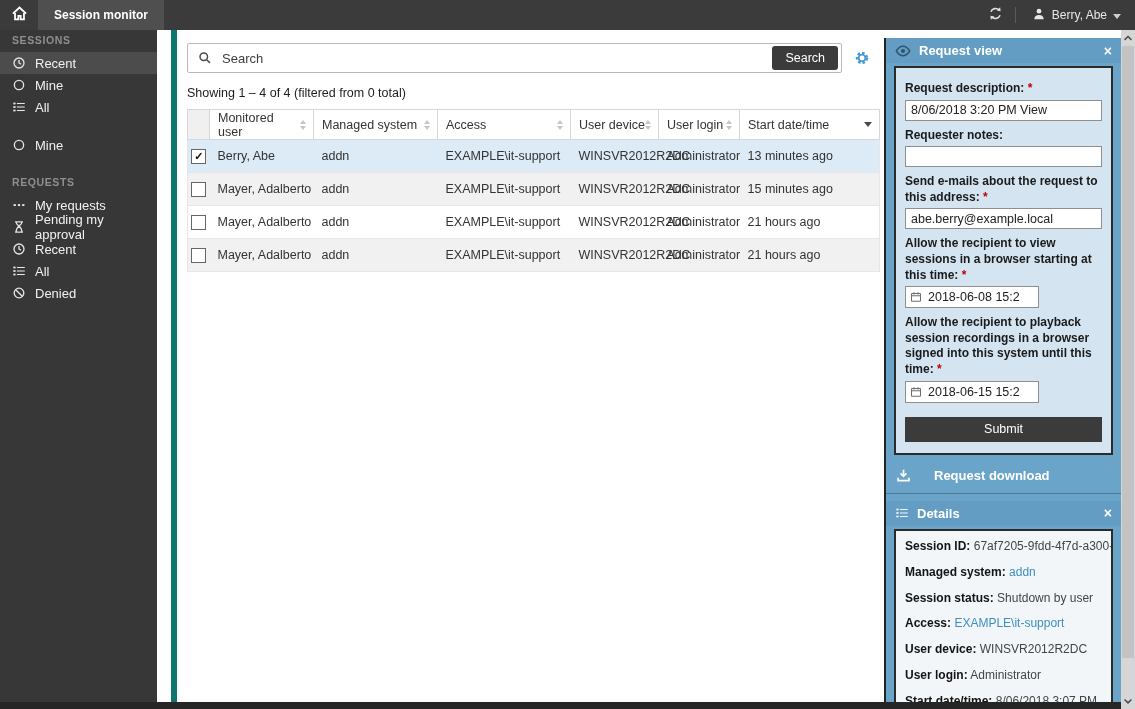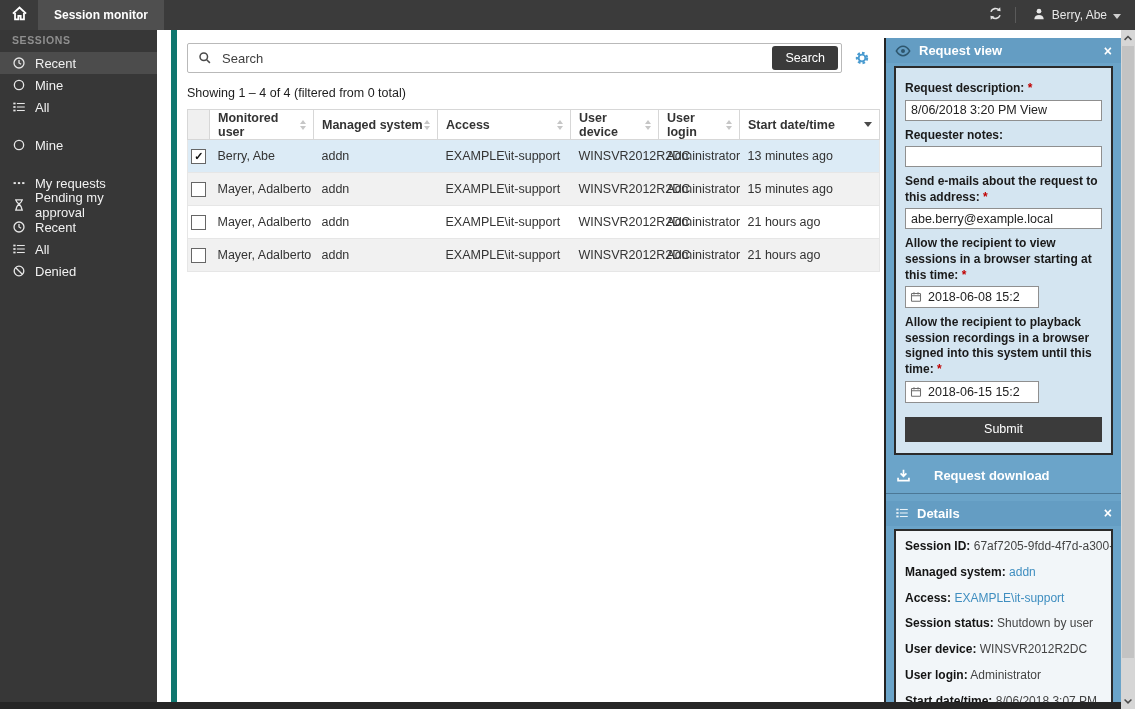--- a/index.html
+++ b/index.html
@@ -40,21 +40,21 @@
   .search-box .mag{color:#4a4a4a;display:flex;margin-right:8px;}
   .search-input{flex:1;border:none;outline:none;font-size:13px;color:#222;font-family:"Liberation Sans",sans-serif;}
   .search-input::placeholder{color:#3f3f3f;opacity:1;}
   .search-btn{background:#3b3b3b;color:#fff;border:none;border-radius:3px;font-size:12.5px;
     padding:5px 13px;cursor:pointer;font-family:"Liberation Sans",sans-serif;}
   .gear-btn{color:#4a9bd0;display:flex;cursor:pointer;flex:none;}
   .summary{font-size:12.5px;color:#1d1d1d;margin:13px 0 9px;}
   
   table.sessions{border-collapse:collapse;width:692px;font-size:12.5px;color:#333;table-layout:fixed;}
   table.sessions th,table.sessions td{padding:0 0 0 8px;box-sizing:border-box;}
-  table.sessions thead th{height:30px;font-weight:700;text-align:left;color:#333;
+  table.sessions thead th{height:30px;font-weight:400;text-align:left;color:#333;
     border:1px solid #d7d7d7;cursor:pointer;}
   table.sessions thead th.cb-col{background:#f0f0f0;}
   .th-inner{display:flex;align-items:center;justify-content:space-between;padding-right:7px;}
   .sort{display:inline-flex;flex-direction:column;gap:2px;align-items:center;}
   .tri-up{width:0;height:0;border-left:3.5px solid transparent;border-right:3.5px solid transparent;border-bottom:4px solid #c6c6c6;}
   .tri-down{width:0;height:0;border-left:3.5px solid transparent;border-right:3.5px solid transparent;border-top:4px solid #c6c6c6;}
   .tri-down.dark{border-top:5px solid #4a4a4a;border-left:4px solid transparent;border-right:4px solid transparent;}
   table.sessions tbody td{height:33px;border-top:1px solid #e6e6e6;}
   table.sessions tbody tr:last-child td{border-bottom:1px solid #e6e6e6;}
   table.sessions tbody td:first-child{border-left:1px solid #e6e6e6;padding-left:0;}
@@ -185,20 +185,21 @@
         <span class="ico">
           <svg width="14" height="14" viewBox="0 0 16 16" fill="none" stroke="currentColor" stroke-width="1.5">
               <circle cx="8" cy="8" r="5.3"></circle>
             </svg>
         </span>
         <span>Mine</span>
       </div>
     </div>
 
     <div class="nav-section">
+      <div class="nav-section-label">REQUESTS</div>
       <div class="nav-item">
         <span class="ico">
           <svg width="14" height="14" viewBox="0 0 16 16" fill="currentColor">
               <rect x="1.8" y="7" width="2.6" height="2.2"></rect>
               <rect x="6.7" y="7" width="2.6" height="2.2"></rect>
               <rect x="11.6" y="7" width="2.6" height="2.2"></rect>
             </svg>
         </span>
         <span>My requests</span>
       </div>
@@ -471,24 +472,24 @@
     </div>
 
     <div class="details-box">
       <div class="entry">
         <span class="dlabel">Session ID:</span> <span class="dvalue">67af7205-9fdd-4f7d-a300-00 ...</span>
       </div>
       <div class="entry">
         <span class="dlabel">Managed system:</span> <span class="dvalue link">addn</span>
       </div>
       <div class="entry">
+        <span class="dlabel">Session status:</span> <span class="dvalue">Shutdown by user</span>
+      </div>
+      <div class="entry">
         <span class="dlabel">Access:</span> <span class="dvalue link">EXAMPLE\it-support</span>
-      </div>
-      <div class="entry">
-        <span class="dlabel">Session status:</span> <span class="dvalue">Shutdown by user</span>
       </div>
       <div class="entry">
         <span class="dlabel">User device:</span> <span class="dvalue">WINSVR2012R2DC</span>
       </div>
       <div class="entry">
         <span class="dlabel">User login:</span> <span class="dvalue">Administrator</span>
       </div>
       <div class="entry">
         <span class="dlabel">Start date/time:</span> <span class="dvalue">8/06/2018 3:07 PM</span>
       </div>

